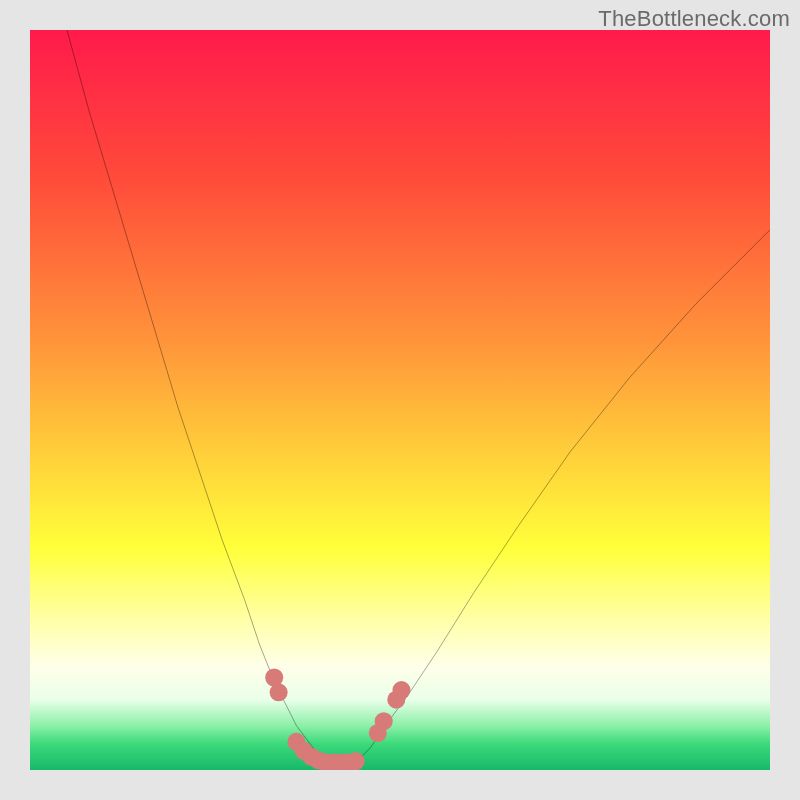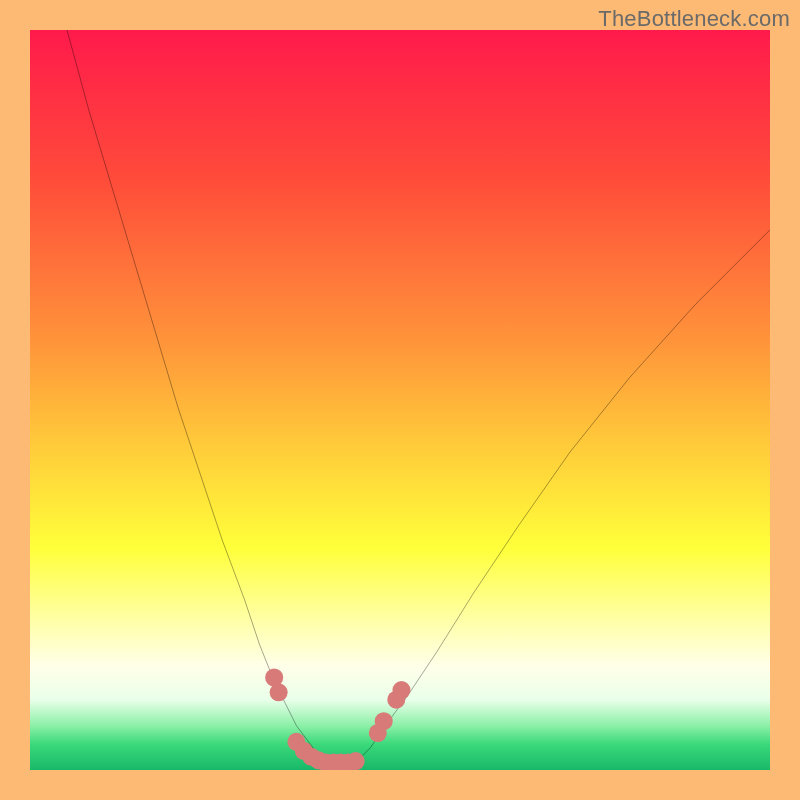--- a/index.html
+++ b/index.html
@@ -8,21 +8,21 @@
     width: 800px;
     height: 800px;
     overflow: hidden;
     background: #000;
     font-family: Arial, Helvetica, sans-serif;
   }
   .frame {
     position: absolute;
     left: 0; top: 0;
     width: 800px; height: 800px;
-    background: #fdba74;
+    background: #e5e5e5;
   }
   .plot {
     position: absolute;
     left: 30px;
     top: 30px;
     width: 740px;
     height: 740px;
     overflow: hidden;
   }
   .grad {

